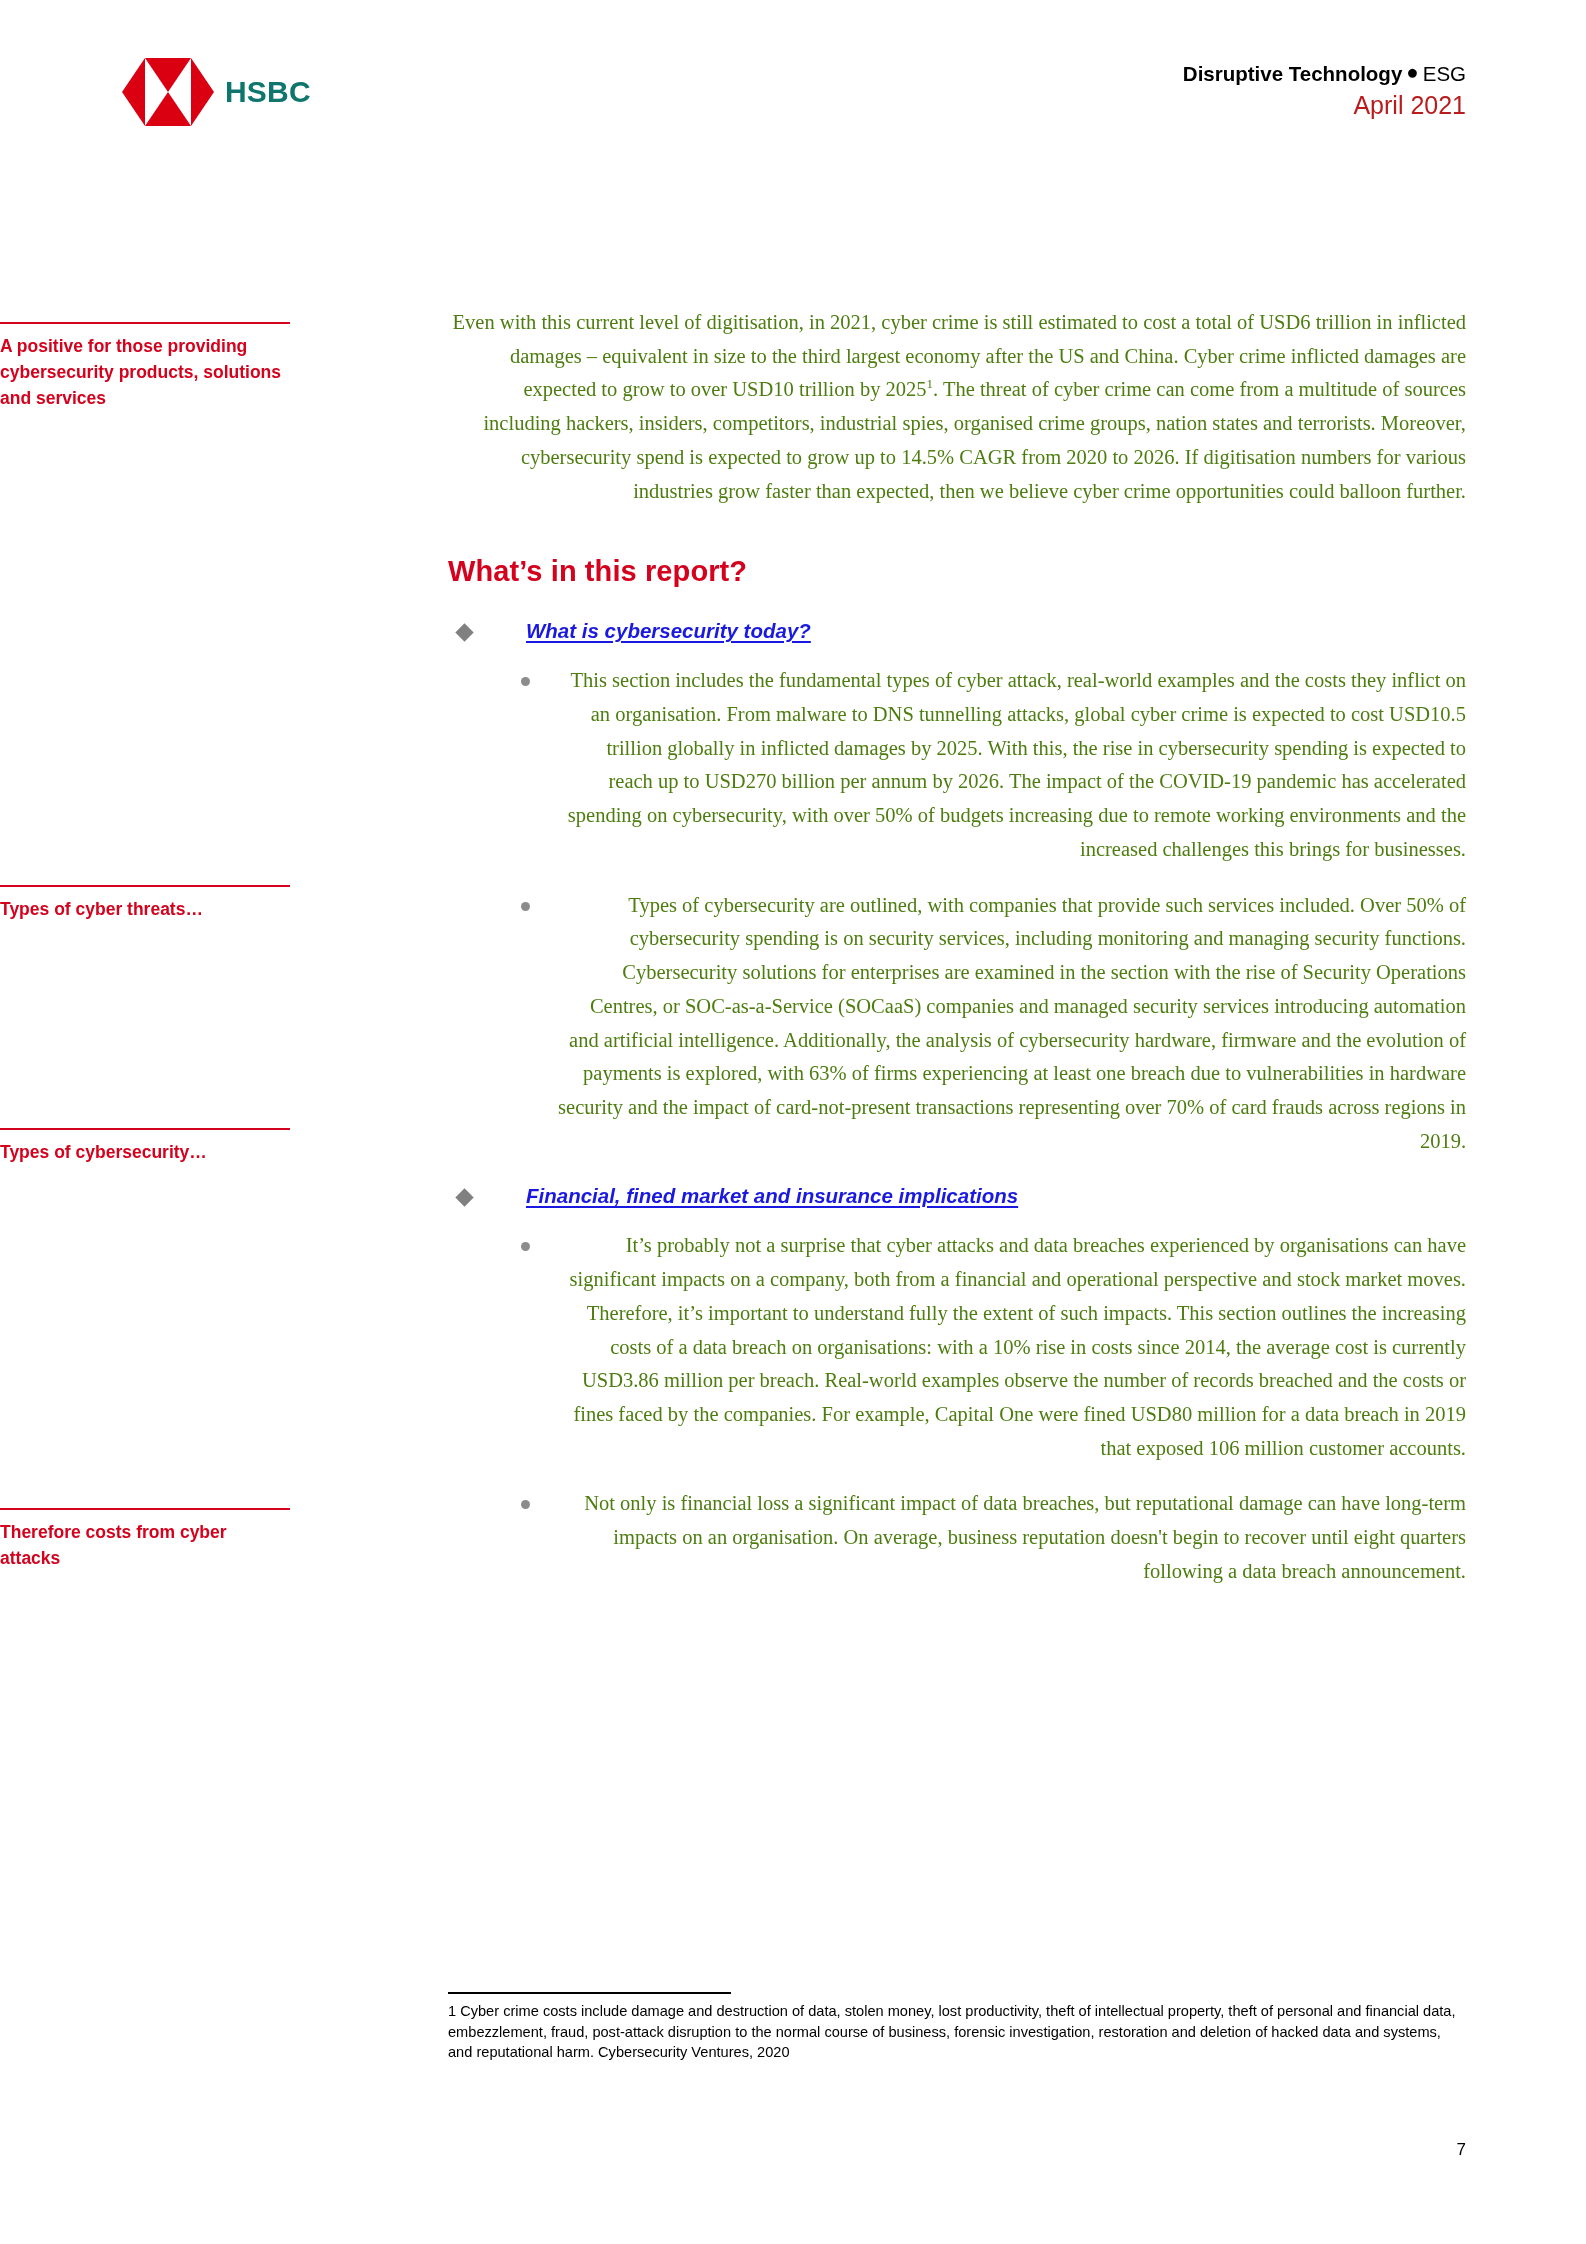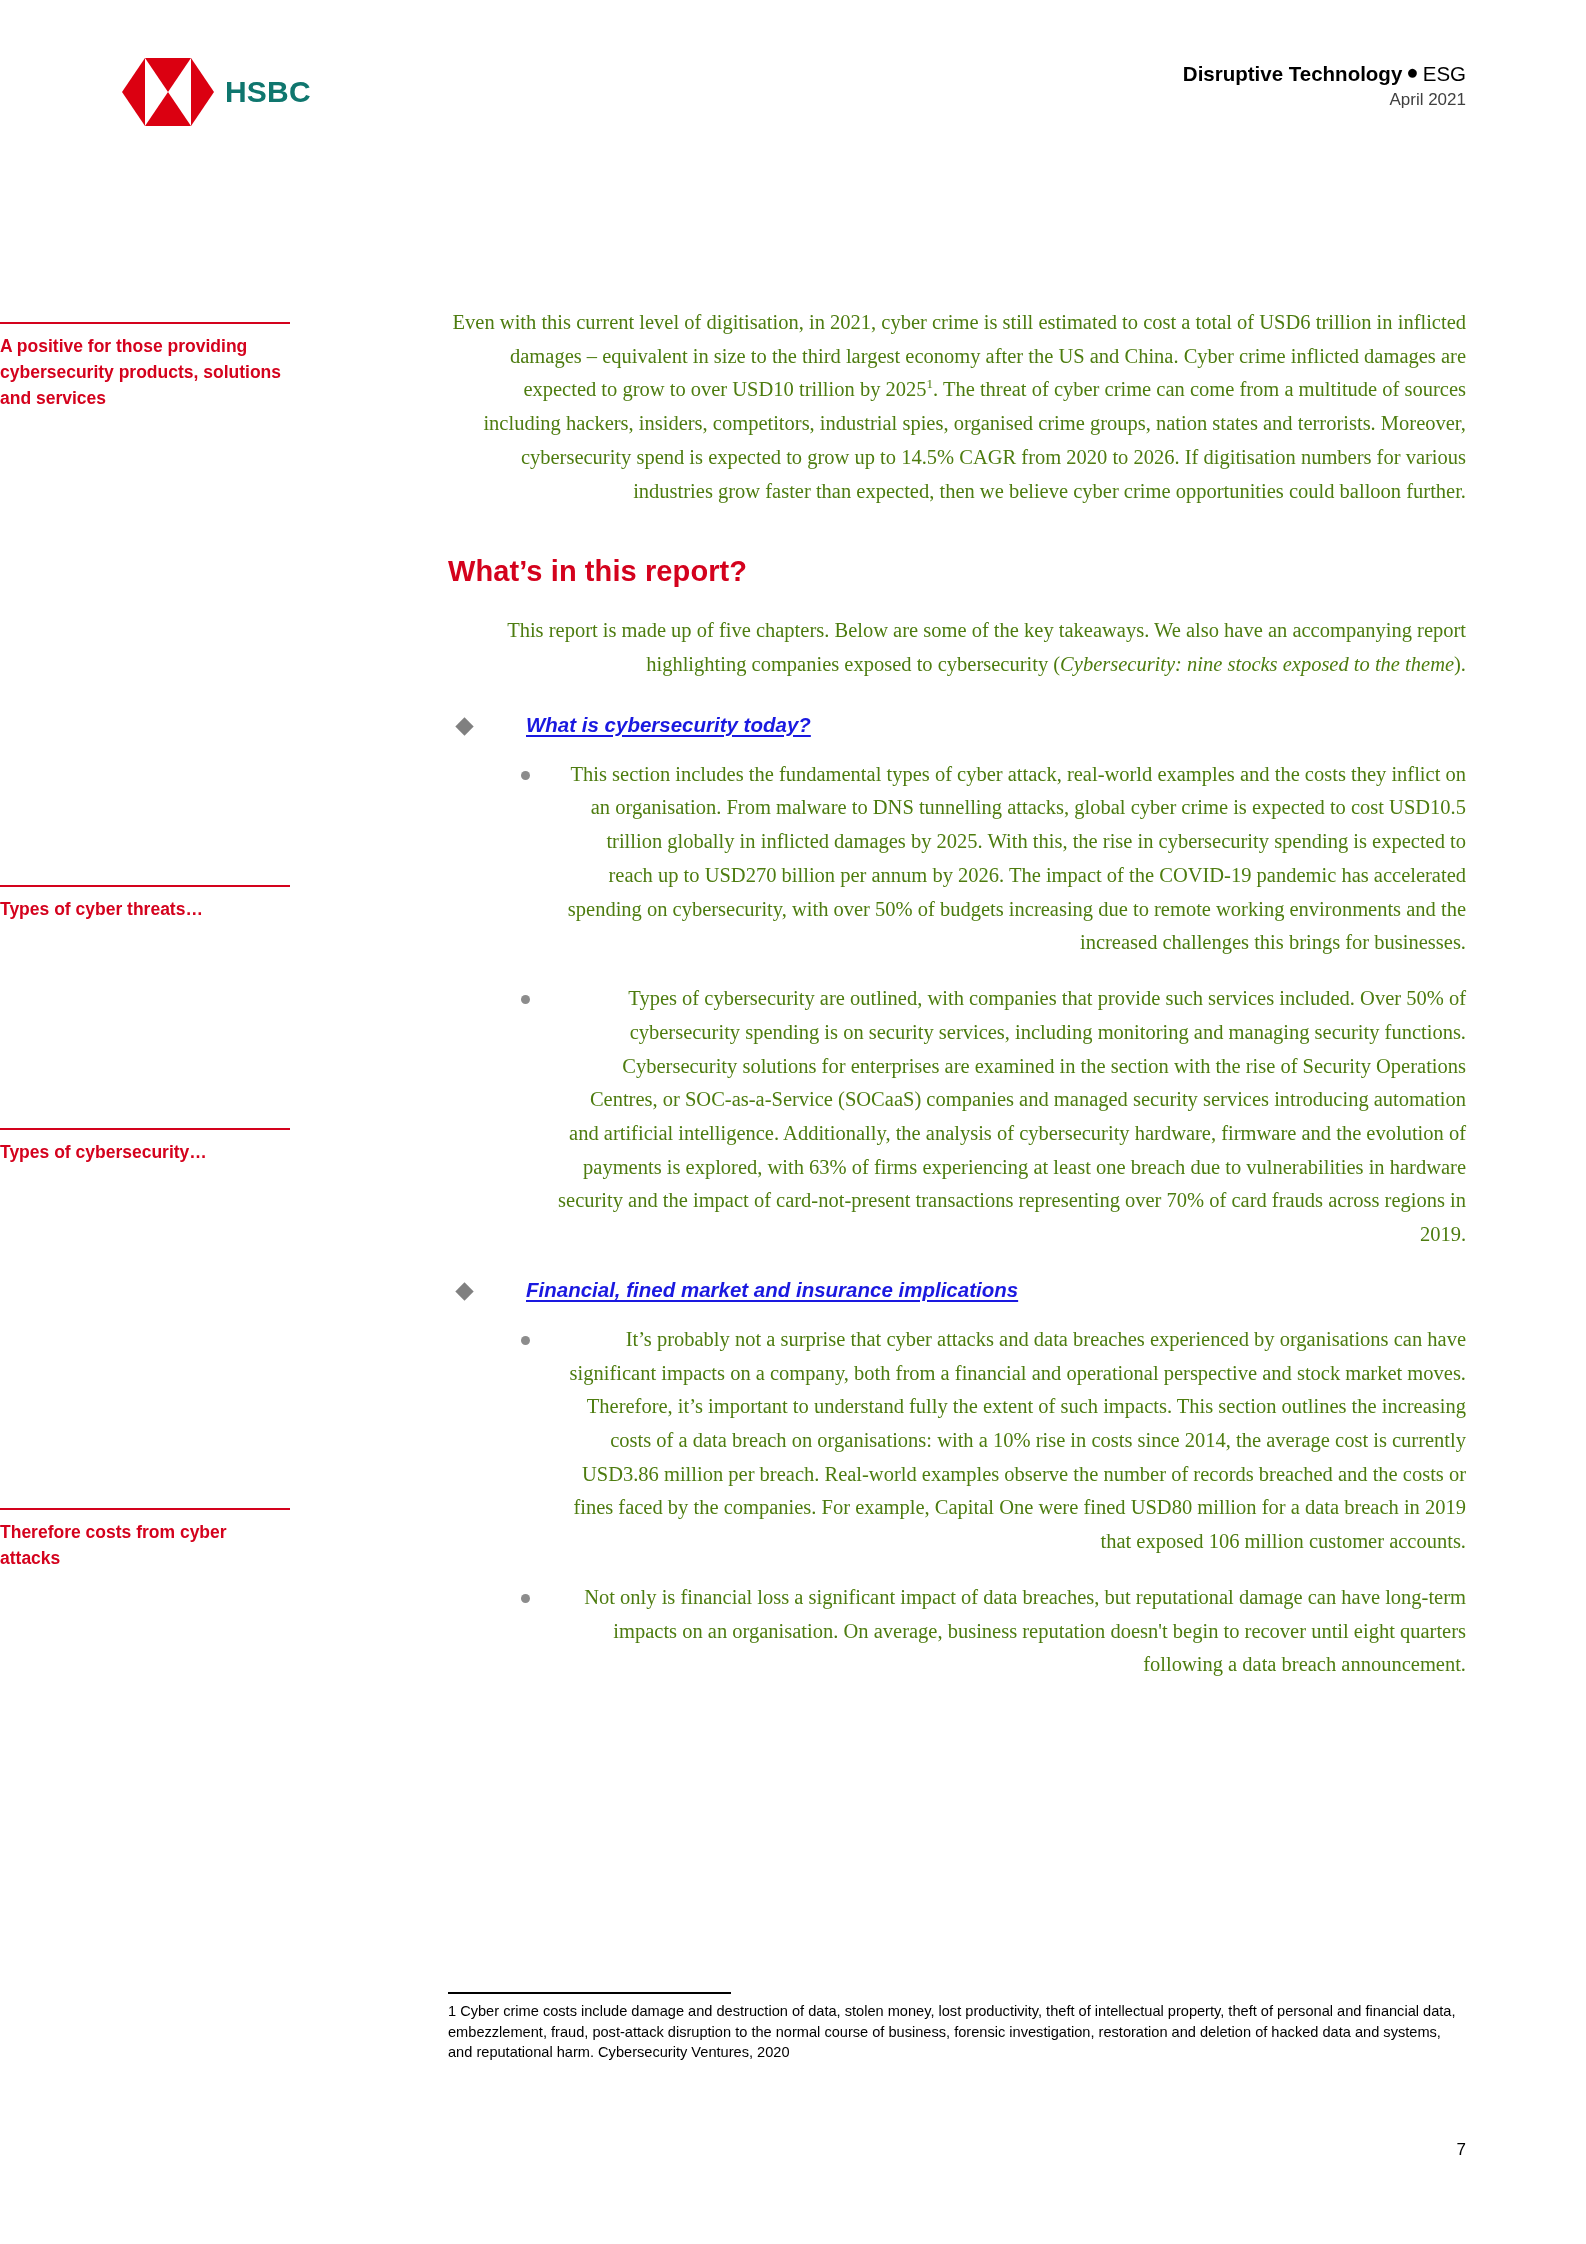--- a/index.html
+++ b/index.html
@@ -50,22 +50,22 @@
     color: #000000;
     white-space: nowrap;
   }
   .header-title b { font-weight: bold; }
   .header-title .dot {
     display: inline-block;
     vertical-align: 2px;
     margin: 0 4px;
   }
   .header-date {
-    font-size: 17px;
-    color: #404040;
+    font-size: 25px;
+    color: #b91c1c;
   }
   .main-col {
     position: absolute;
     left: 448px;
     width: 1018px;
   }
 
   
   .mnote {
     position: absolute;
@@ -205,21 +205,20 @@
   <div class="mnote" style="top:1508px;">
     <span>Therefore costs from cyber attacks</span>
   </div>
 
   <div class="main-col" style="top:306px;">
 
     <p class="para" style="margin:0;"><span>Even with this current level of digitisation, in 2021, cyber crime is still estimated to cost a total of USD6 trillion in inflicted damages – equivalent in size to the third largest economy after the US and China. Cyber crime inflicted damages are expected to grow to over USD10 trillion by 2025</span><sup>1</sup><span>. The threat of cyber crime can come from a multitude of sources including hackers, insiders, competitors, industrial spies, organised crime groups, nation states and terrorists. Moreover, cybersecurity spend is expected to grow up to 14.5% CAGR from 2020 to 2026. If digitisation numbers for various industries grow faster than expected, then we believe cyber crime opportunities could balloon further.</span></p>
 
     <h2 class="section-heading" style="margin-top:47px;">What’s in this report?</h2>
 
-    <p class="para" style="margin:26px 0 0 0;"><span>This report is made up of five chapters. Below are some of the key takeaways. We also have an accompanying report highlighting companies exposed to cybersecurity (</span><em>Cybersecurity: nine stocks exposed to the theme</em><span>).</span></p>
 
     <div class="lvl1" style="margin-top:31px;">
       <span class="diamond"></span>
       <a class="link" href="#">What is cybersecurity today?</a>
     </div>
 
     <div class="lvl2" style="margin-top:21px;">
       <span class="dot"></span>
       <p class="para" style="margin:0;">This section includes the fundamental types of cyber attack, real-world examples and the costs they inflict on an organisation. From malware to DNS tunnelling attacks, global cyber crime is expected to cost USD10.5 trillion globally in inflicted damages by 2025. With this, the rise in cybersecurity spending is expected to reach up to USD270 billion per annum by 2026. The impact of the COVID-19 pandemic has accelerated spending on cybersecurity, with over 50% of budgets increasing due to remote working environments and the increased challenges this brings for businesses.</p>
     </div>

